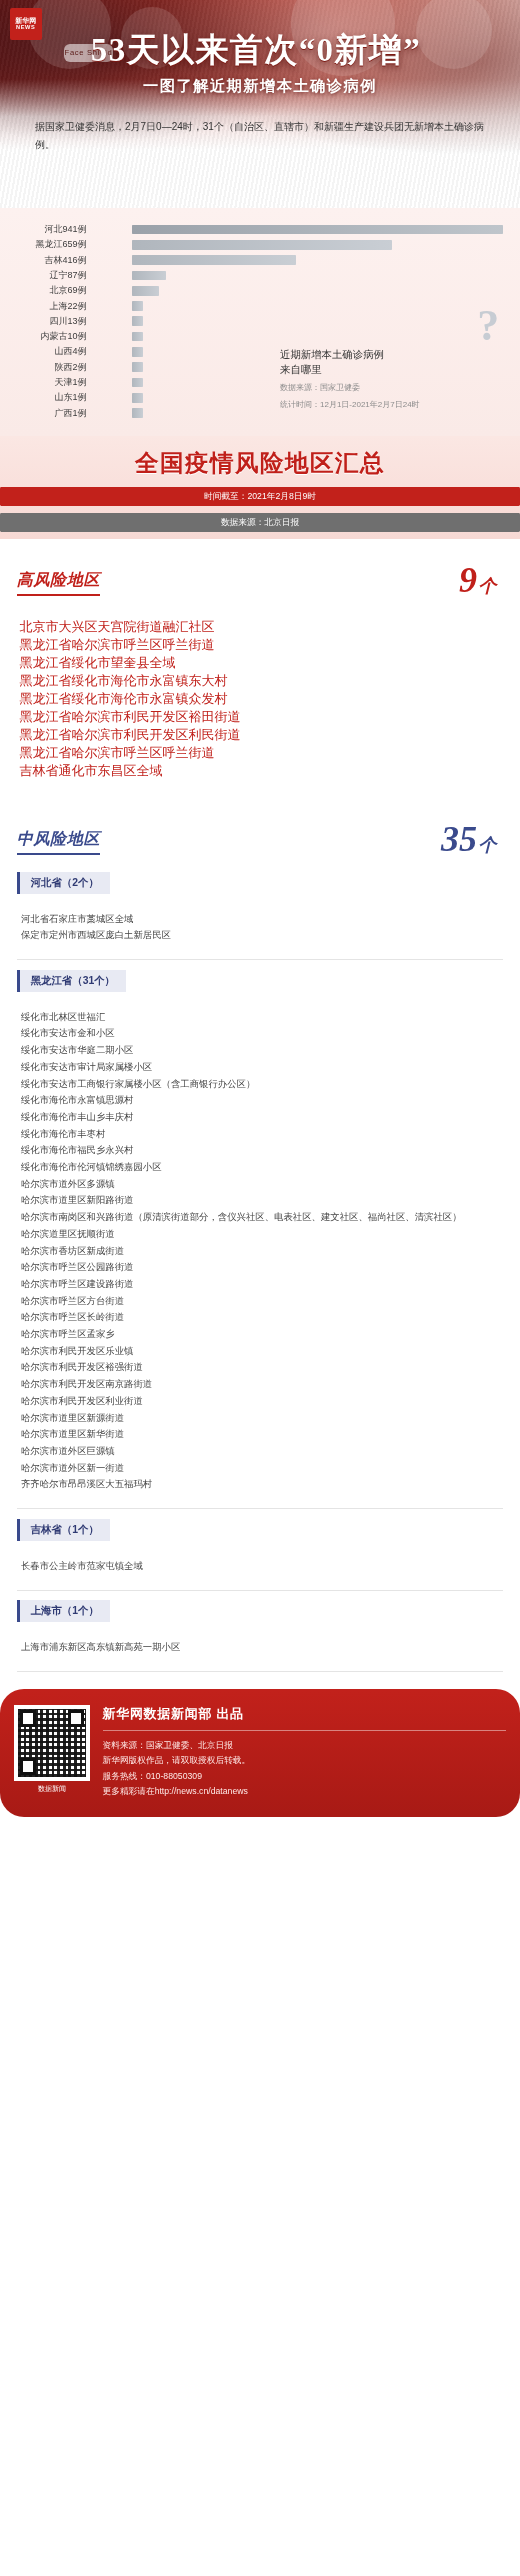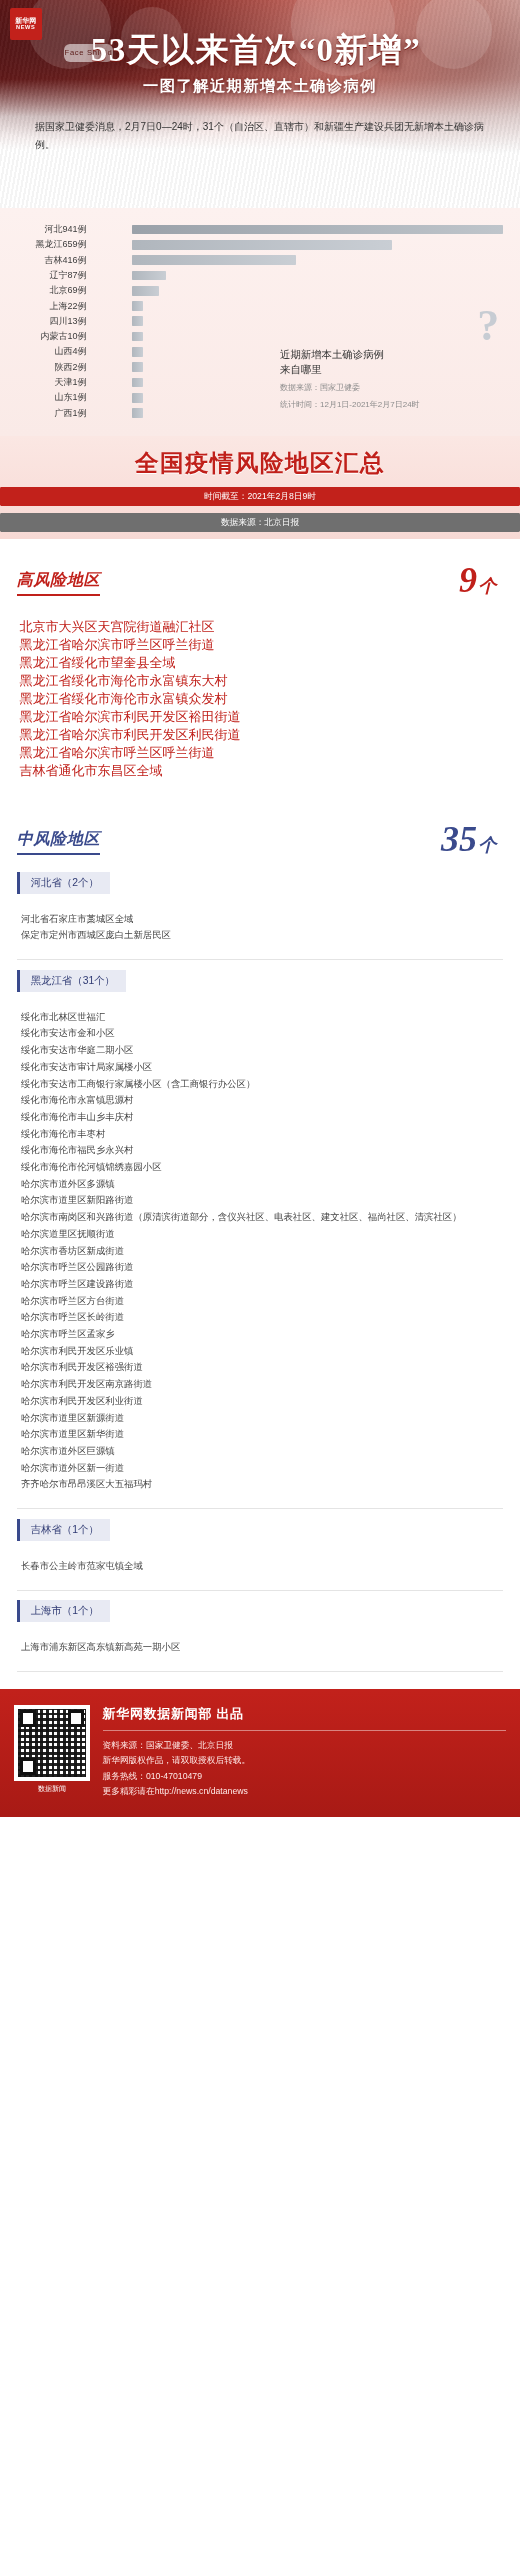--- a/index.html
+++ b/index.html
@@ -148,35 +148,35 @@
   .risk-list li {
     list-style:none; font-size:13px; line-height:18px; color:#c0201a;
   }
 
   
   .prov {
     margin:9.7px 0 0 0;
   }
   .prov-head {
     display:inline-block; background:#e8eaf3; color:#2f3a73;
-    font-size:10.4px; font-weight:normal; padding:4.2px 11px;
+    font-size:10.4px; font-weight:bold; padding:4.2px 11px;
     border-left:3.5px solid #3a4a8c;
   }
   .prov-body { padding:5.6px 0 4.2px 4.2px; }
   .prov-body li {
     list-style:none; font-size:9.4px; line-height:16.7px; color:#444;
   }
   .prov-sep { height:0.7px; background:#e4e4e4; margin:7px 0 0 0; }
 
   
   .footer {
     margin-top:18px;
     background:linear-gradient(180deg,#c2211b 0%, #a81a15 100%);
     color:#fff; padding:15.3px 14px 18px 14px;
-    display:flex; gap:12.5px; align-items:flex-start;
+    display:flex; gap:12.5px; align-items:flex-start;border-radius:24px;
   }
   .qr {
     width:76px; height:76px; background:#fff; padding:4.2px; flex:none;
     position:relative;
   }
   .qr .mtx {
     width:100%; height:100%;
     background-image:
       repeating-linear-gradient(90deg,#111 0 2.8px, #fff 2.8px 5.6px),
       repeating-linear-gradient(0deg,#111 0 2.8px, #fff 2.8px 5.6px);
@@ -397,20 +397,20 @@
         <div class="corner c3"></div>
       </div>
       <div class="qr-cap">数据新闻</div>
     </div>
     <div class="f-right">
       <div class="f-title">新华网数据新闻部  出品</div>
       <div class="f-underline"></div>
       <div id="footer-lines">
           <div class="f-line">资料来源：国家卫健委、北京日报</div>
           <div class="f-line">新华网版权作品，请双取授权后转载。</div>
-          <div class="f-line">服务热线：010-47010479</div>
+          <div class="f-line">服务热线：010-88050309</div>
           <div class="f-line">更多精彩请在http://news.cn/datanews</div>
         </div>
     </div>
   </div>
 
 </div>
 
 
 </body></html>

